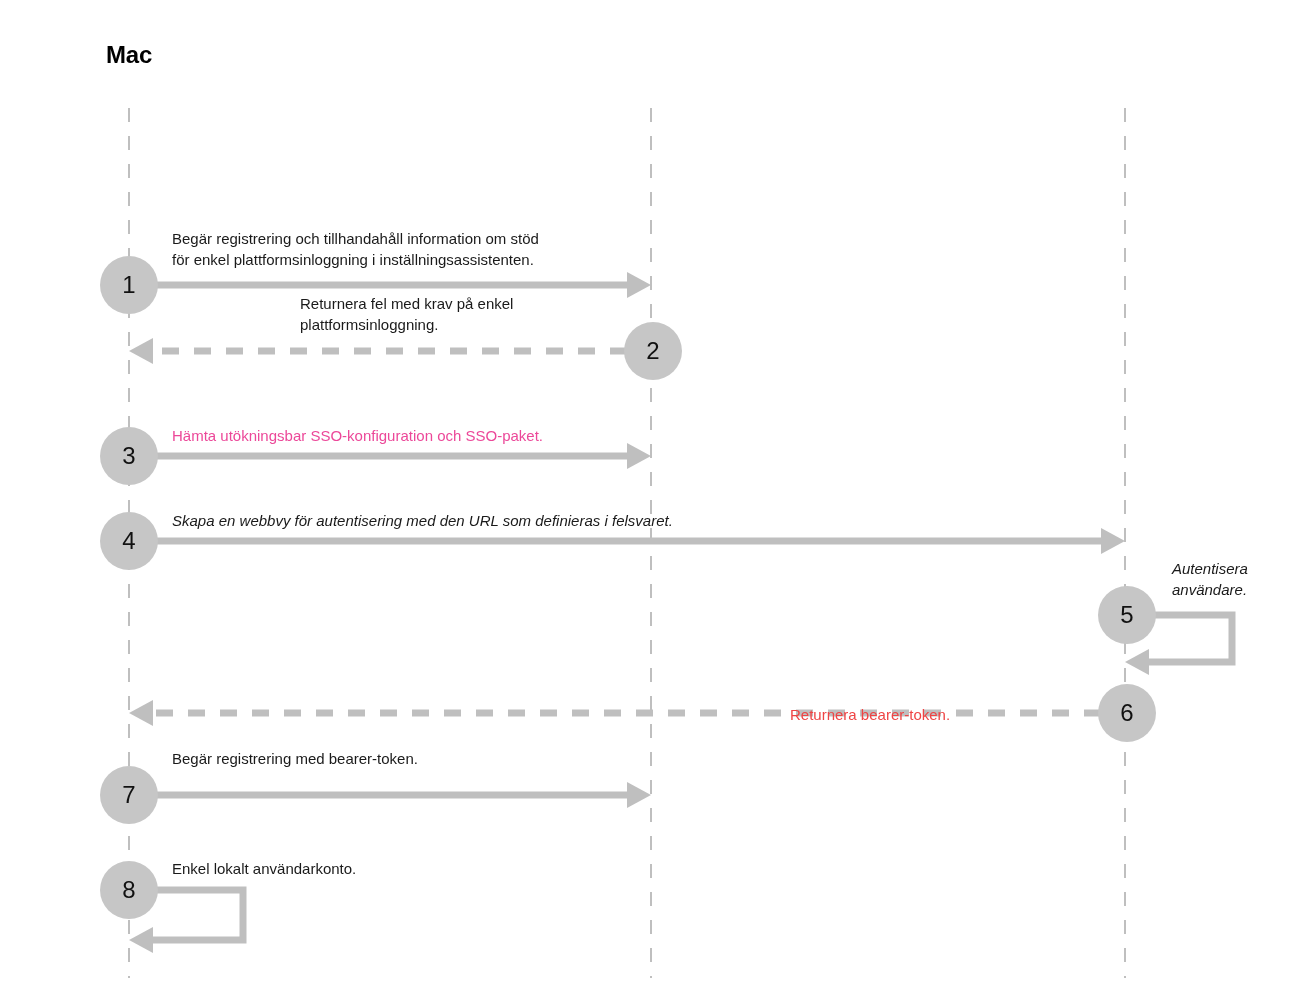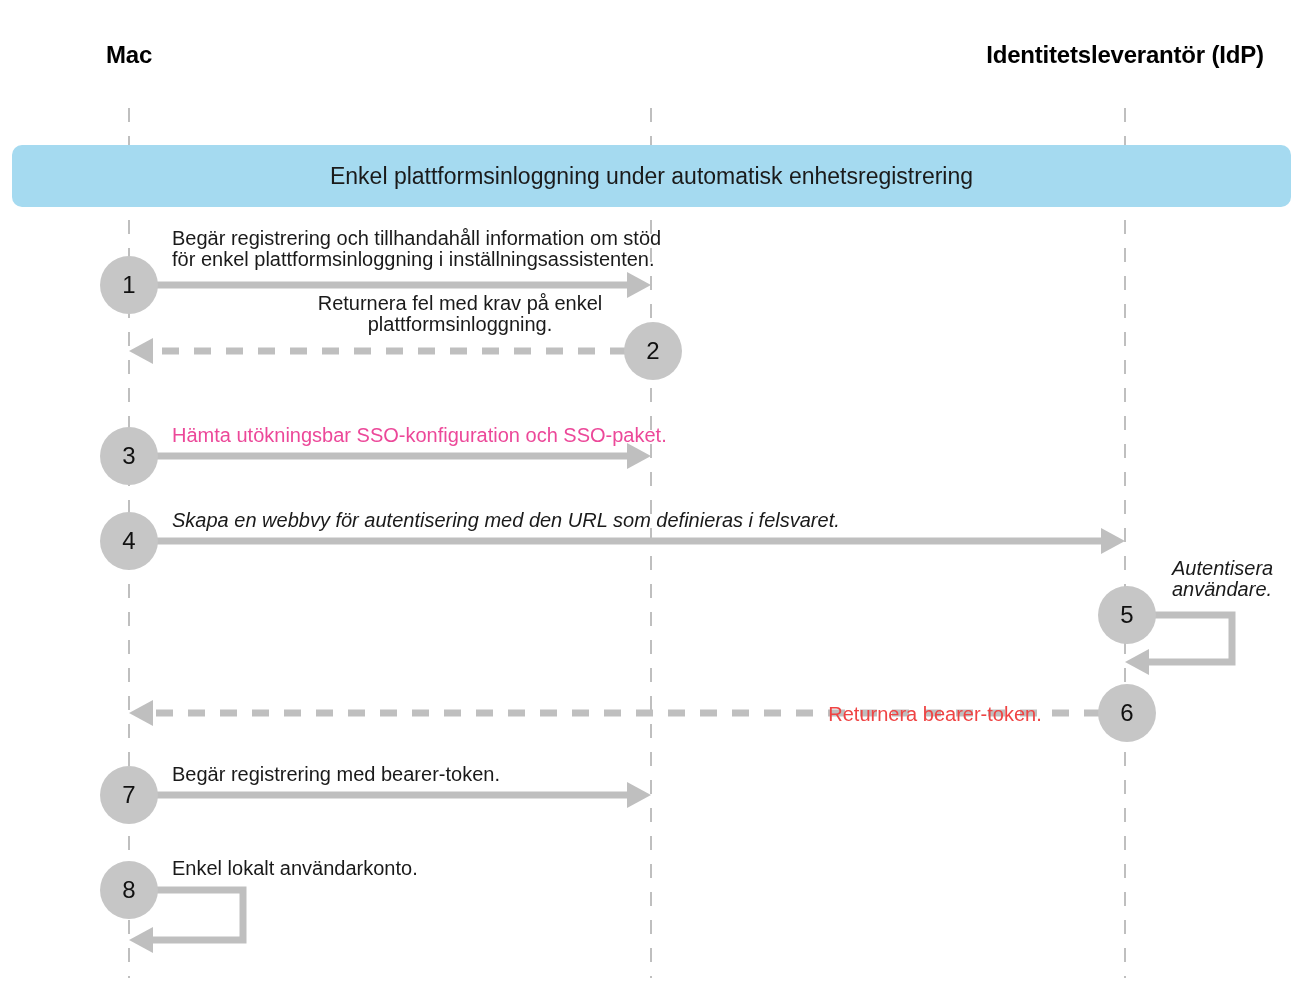--- a/index.html
+++ b/index.html
@@ -35,27 +35,27 @@
     justify-content: center;
     border-radius: 10px;
   }
   .banner-label {
     font-size: 23px;
     color: #1a1a1a;
     white-space: nowrap;
   }
   .step-label {
     position: absolute;
-    font-size: 20px;
+    font-size: 15px;
     line-height: 21px;
     color: #1a1a1a;
     white-space: pre-line;
   }
   .step-label.align-left { text-align: left; }
-  .step-label.align-right { text-align: center; }
+  .step-label.align-right { text-align: left; }
   .badge {
     position: absolute;
     border-radius: 50%;
     display: flex;
     align-items: center;
     justify-content: center;
     font-size: 24px;
     color: #111111;
   }
   svg.wires {
@@ -66,21 +66,20 @@
     height: 987px;
     overflow: visible;
   }
 </style>
 </head>
 <body>
 
 <div id="diagram-root">
 
   <div class="lane-header" style="left:129px; top:41px;">Mac</div>
-  <div class="lane-header" style="left:1125px; top:41px;">Identitetsleverantör (IdP)</div>
 
   <svg class="wires" viewBox="0 0 1303 987" xmlns="http://www.w3.org/2000/svg">
     <g id="lifelines">
         <line x1="129" x2="129" y1="108" y2="978" stroke="#b0b0b0" stroke-width="1.6" stroke-dasharray="14 14"></line>
         <line x1="651" x2="651" y1="108" y2="978" stroke="#b0b0b0" stroke-width="1.6" stroke-dasharray="14 14"></line>
         <line x1="1125" x2="1125" y1="108" y2="978" stroke="#b0b0b0" stroke-width="1.6" stroke-dasharray="14 14"></line>
       </g>
     <g id="arrows">
         <line x1="153" x2="629" y1="285" y2="285" stroke="#bfbfbf" stroke-width="7"></line>
         <path d="M 651 285 L 627 272 L 627 298 Z" fill="#bfbfbf"></path>
@@ -94,23 +93,20 @@
         <path d="M 1125 662 L 1149 649 L 1149 675 Z" fill="#bfbfbf"></path>
         <line x1="1101" x2="151" y1="713" y2="713" stroke="#bfbfbf" stroke-width="7" stroke-dasharray="17 15"></line>
         <path d="M 129 713 L 153 700 L 153 726 Z" fill="#bfbfbf"></path>
         <line x1="153" x2="629" y1="795" y2="795" stroke="#bfbfbf" stroke-width="7"></line>
         <path d="M 651 795 L 627 782 L 627 808 Z" fill="#bfbfbf"></path>
         <path d="M 153 890 L 243 890 L 243 940 L 153 940" fill="none" stroke="#bfbfbf" stroke-width="7" stroke-linejoin="miter"></path>
         <path d="M 129 940 L 153 927 L 153 953 Z" fill="#bfbfbf"></path>
       </g>
   </svg>
 
-  <div class="banner" id="banner-box" style="left: 12px; top: 145px; width: 1279px; height: 62px; background: rgb(165, 218, 240);">
-    <span class="banner-label">Enkel plattformsinloggning under automatisk enhetsregistrering</span>
-  </div>
 
   <div id="overlay">
       <div class="badge" style="left: 100px; top: 256px; width: 58px; height: 58px; background: rgb(198, 198, 198);">
         <span>1</span>
       </div>
       <div class="step-label align-left" style="left: 172px; top: 228px; width: 540px; color: rgb(26, 26, 26);">Begär registrering och tillhandahåll information om stöd
 för enkel plattformsinloggning i inställningsassistenten.</div>
       <div class="badge" style="left: 624px; top: 322px; width: 58px; height: 58px; background: rgb(198, 198, 198);">
         <span>2</span>
       </div>
@@ -129,20 +125,20 @@
       </div>
       <div class="step-label align-left" style="left: 1172px; top: 558px; width: 120px; color: rgb(26, 26, 26); font-style: italic;">Autentisera
 användare.</div>
       <div class="badge" style="left: 1098px; top: 684px; width: 58px; height: 58px; background: rgb(198, 198, 198);">
         <span>6</span>
       </div>
       <div class="step-label align-right" style="left: 790px; top: 678px; width: 290px; color: #ef4444; margin-top: 26px;">Returnera bearer-token.</div>
       <div class="badge" style="left: 100px; top: 766px; width: 58px; height: 58px; background: rgb(198, 198, 198);">
         <span>7</span>
       </div>
-      <div class="step-label align-left" style="left: 172px; top: 764px; width: 540px; color: rgb(26, 26, 26);">Begär registrering med bearer-token.</div>
+      <div class="step-label align-left" style="left: 172px; top: 748px; width: 540px; color: rgb(26, 26, 26);">Begär registrering med bearer-token.</div>
       <div class="badge" style="left: 100px; top: 861px; width: 58px; height: 58px; background: rgb(198, 198, 198);">
         <span>8</span>
       </div>
       <div class="step-label align-left" style="left: 172px; top: 858px; width: 320px; color: rgb(26, 26, 26);">Enkel lokalt användarkonto.</div>
     </div>
 
 </div>
 
 </body></html>

